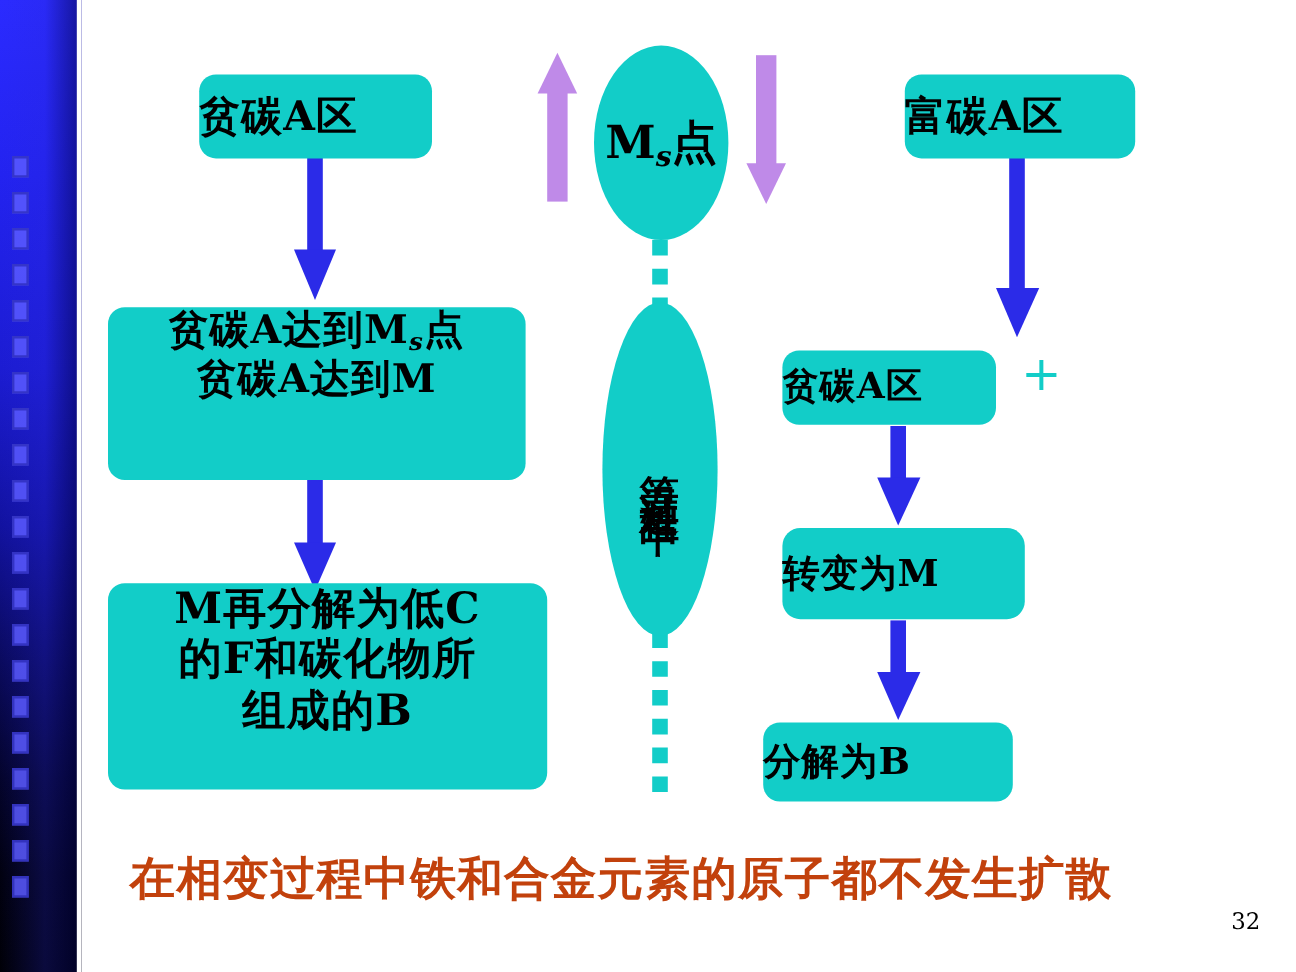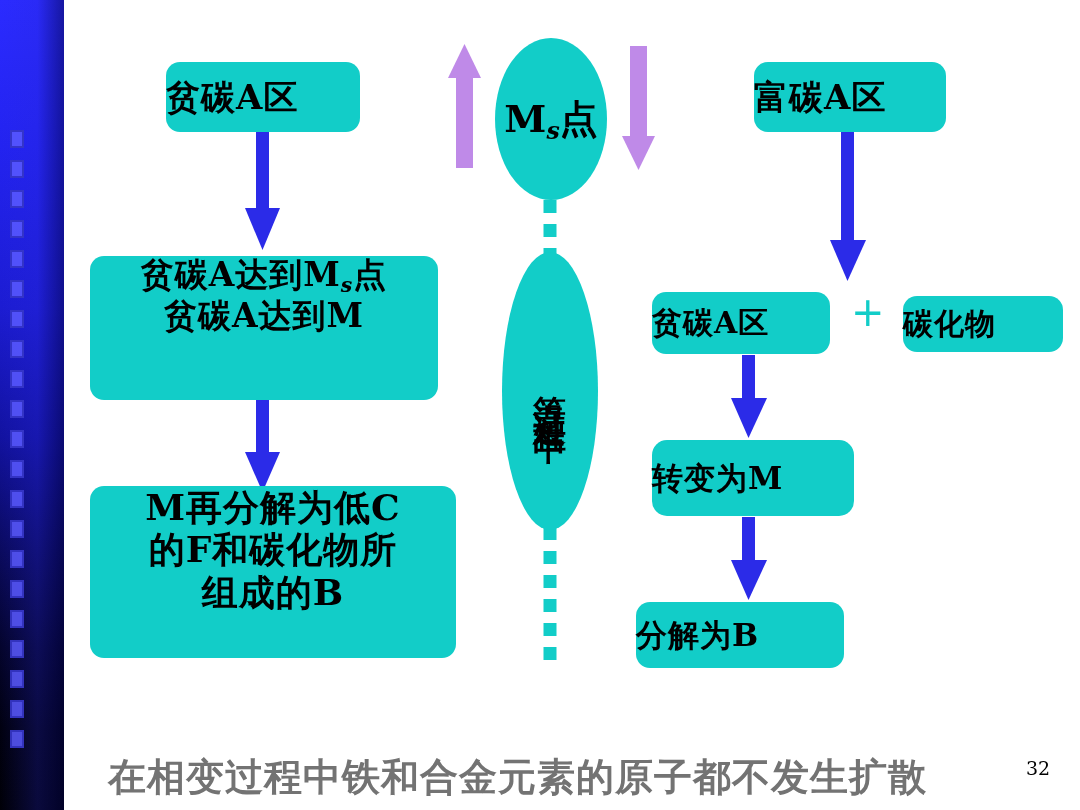--- a/index.html
+++ b/index.html
@@ -121,27 +121,26 @@
     color: #12cdc8;
     font-family: "DejaVu Sans", "Liberation Sans", sans-serif;
     font-size: 40px;
     font-weight: 400;
     line-height: 1;
   }
 
   
   .caption {
     position: absolute;
-    color: #737373;
+    color: #c2410c;
     font-family: Liberation Mono, monospace;
     font-weight: bold;
     font-size: 38px;
     letter-spacing: 1px;
     white-space: nowrap;
-    margin-top: 45px;
   }
 
   .pagenum {
     position: absolute;
     color: #000000;
     font-family: "DejaVu Serif", "Liberation Serif", serif;
     font-size: 19px;
   }
 </style>
 </head>
@@ -248,23 +247,20 @@
   <div class="tealbox" style="left:754px; top:62px; width:192px; height:70px; font-size:34px;">
     <span class="ln">富碳A区</span>
   </div>
 
   <div class="tealbox" style="left:652px; top:292px; width:178px; height:62px; font-size:30px;">
     <span class="ln">贫碳A区</span>
   </div>
 
   <div class="plus" style="left:851px; top:292px;">+</div>
 
-  <div class="tealbox" style="left:903px; top:296px; width:160px; height:56px; font-size:30px;">
-    <span class="ln">碳化物</span>
-  </div>
 
   <div class="tealbox" style="left:652px; top:440px; width:202px; height:76px; font-size:31px;border-radius:15px;">
     <span class="ln">转变为M</span>
   </div>
 
   <div class="tealbox" style="left:636px; top:602px; width:208px; height:66px; font-size:31px;">
     <span class="ln">分解为B</span>
   </div>
 
   <div class="caption" style="left:108px; top:707px;">在相变过程中铁和合金元素的原子都不发生扩散</div>

